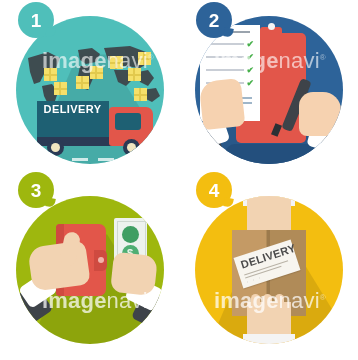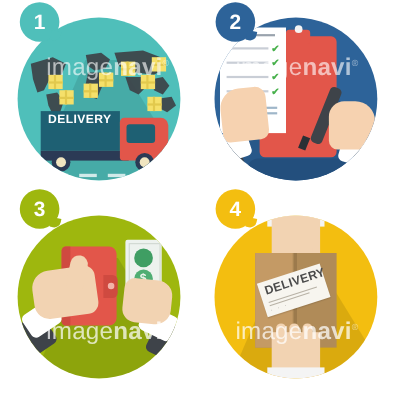--- a/index.html
+++ b/index.html
@@ -40,22 +40,22 @@
     border-radius:0 0 6px 0;background:inherit;transform:rotate(12deg);
   }
   .b1{left:18px;top:2px;background:#4fbfba;}
   .b2{left:196px;top:2px;background:#2d6399;}
   .b3{left:18px;top:172px;background:#9eb70e;}
   .b4{left:196px;top:172px;background:#f3be10;}
 
   
   .wm{position:absolute;z-index:8;white-space:nowrap;
       font-size:22px;letter-spacing:.2px;pointer-events:none;}
-  .wm .a{font-weight:normal;color:rgba(255,255,255,.62);}
-  .wm .b{font-weight:bold;color:rgba(255,255,255,.62);text-align:right;}
+  .wm .a{font-weight:bold;color:rgba(255,255,255,.62);}
+  .wm .b{font-weight:normal;color:rgba(255,255,255,.62);text-align:right;}
   .wm .r{font-size:8px;vertical-align:super;color:rgba(255,255,255,.5);}
   .wm1{left:42px;top:48px;} .wm2{left:214px;top:48px;}
   .wm3{left:42px;top:288px;} .wm4{left:214px;top:288px;}
   .wm3 .a,.wm4 .a{color:rgba(255,255,255,.72);}
   .wm3 .b,.wm4 .b{color:rgba(255,255,255,.72);}
 
   
   .map{position:absolute;left:6px;top:26px;width:140px;height:64px;opacity:.93;}
   .parcel{position:absolute;width:13px;height:13px;background:#f5e06a;
           border:0;box-shadow:0 0 0 0;}

